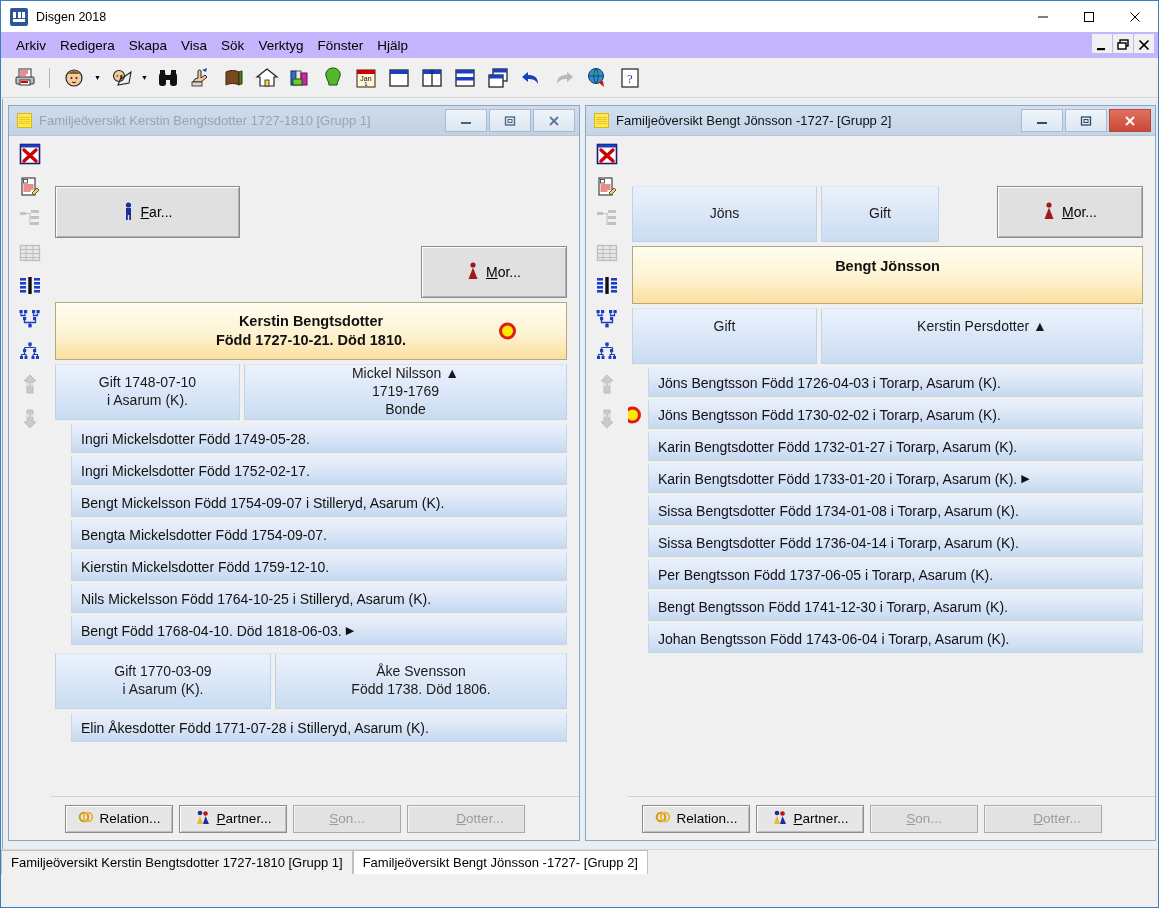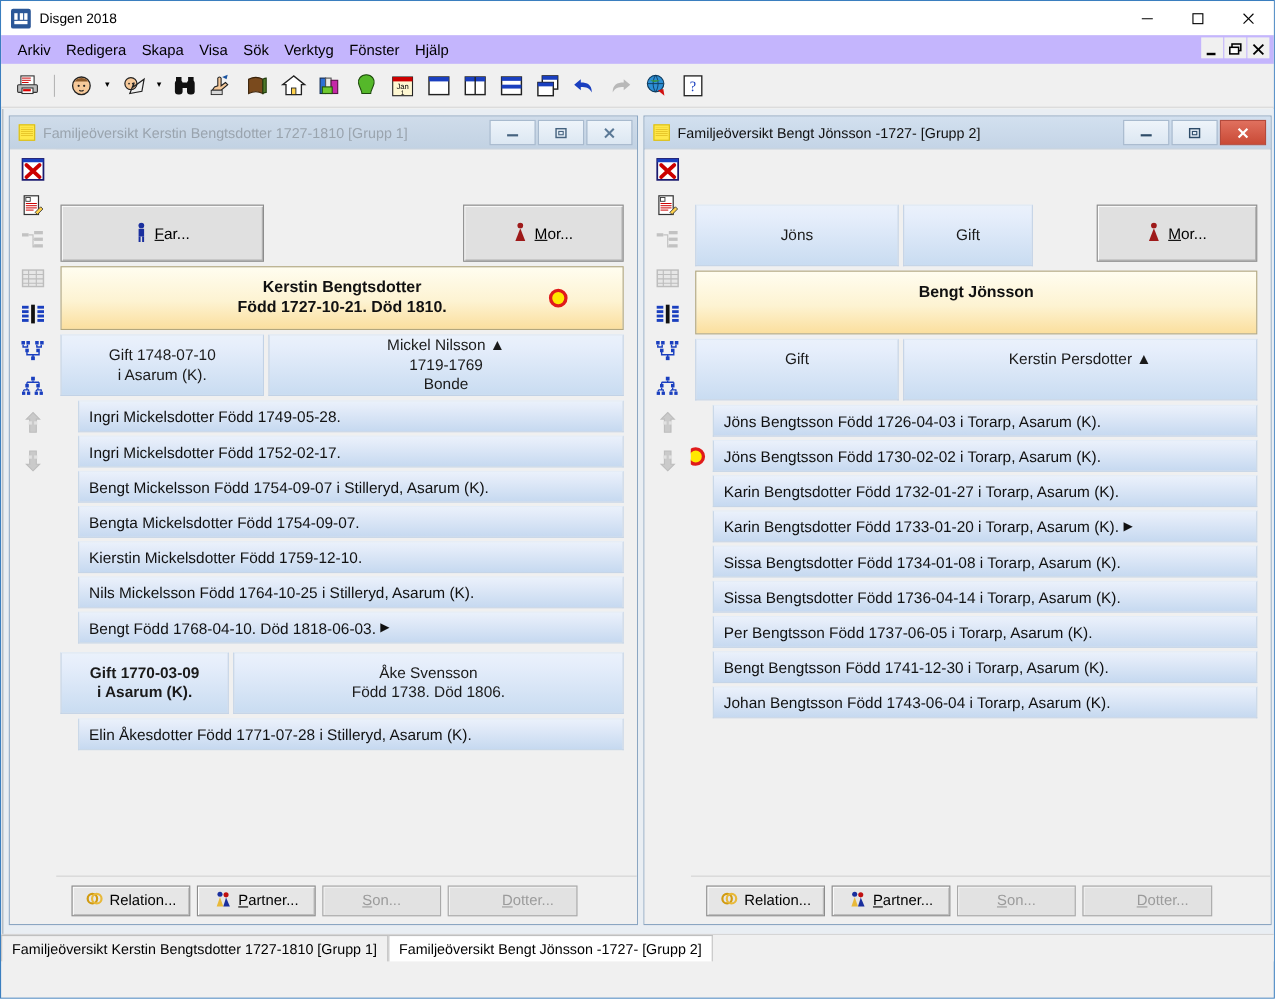--- a/index.html
+++ b/index.html
@@ -693,21 +693,21 @@
             <svg width="22" height="22" viewBox="0 0 22 22" opacity="0.38">
               <path d="M11 21l6-6h-3V3H8v12H5z" fill="#8e8e8e" stroke="#6b6b6b"></path>
               <rect x="7" y="7" width="3" height="3" fill="#c9c9c9"></rect>
               <rect x="12" y="7" width="3" height="3" fill="#c9c9c9"></rect>
             </svg>
           </div>
         </div>
 
         <div class="content">
 
-          <div class="row" style="margin-top:42px;">
+          <div class="row" style="margin-top:42px;flex-direction:column;">
             <div class="parent-btn" style="width:185px;">
               <span>
                 <svg width="11" height="18" viewBox="0 0 11 18">
                     <circle cx="5.5" cy="3" r="2.6" fill="#1a2f9e"></circle>
                     <rect x="3" y="6" width="5" height="7" fill="#1a2f9e"></rect>
                     <rect x="3" y="13" width="1.8" height="5" fill="#1a2f9e"></rect>
                     <rect x="6.2" y="13" width="1.8" height="5" fill="#1a2f9e"></rect>
                   </svg>
               </span>
               <span class="lbl"><u>F</u>ar...</span>
@@ -775,21 +775,21 @@
             </div>
             <div class="child-row-wrap">
               <div class="child-row">
                 <span>Bengt  Född 1768-04-10. Död 1818-06-03.</span>
                 <span class="tri">▶</span>
               </div>
             </div>
           </div>
 
           <div class="row" style="margin-top:8px;">
-            <div class="blue-box" style="width:153px;height:56px;font-weight:bold;">
+            <div class="blue-box" style="width:216px;height:56px;">
               <div>Gift 1770-03-09</div>
               <div>i  Asarum (K).</div>
             </div>
             <div class="blue-box" style="flex:1;height:56px;">
               <div>Åke Svensson</div>
               <div>Född 1738. Död 1806.</div>
             </div>
           </div>
 
           <div style="padding-left:16px;margin-top:2px;">

